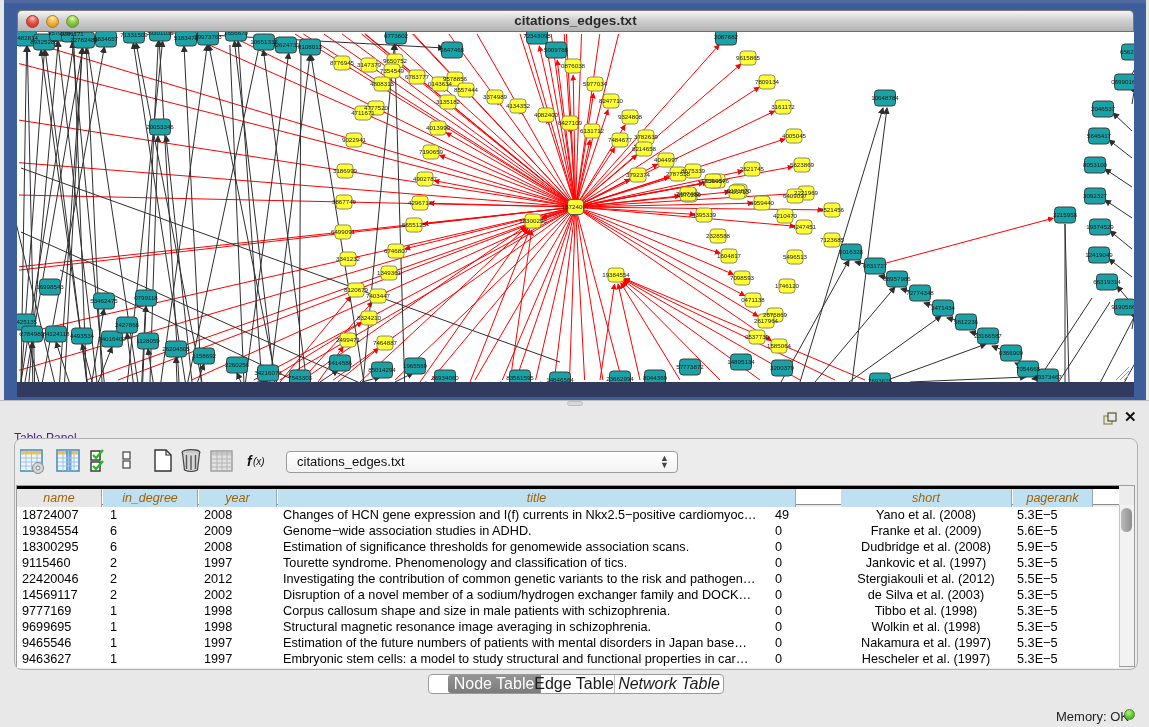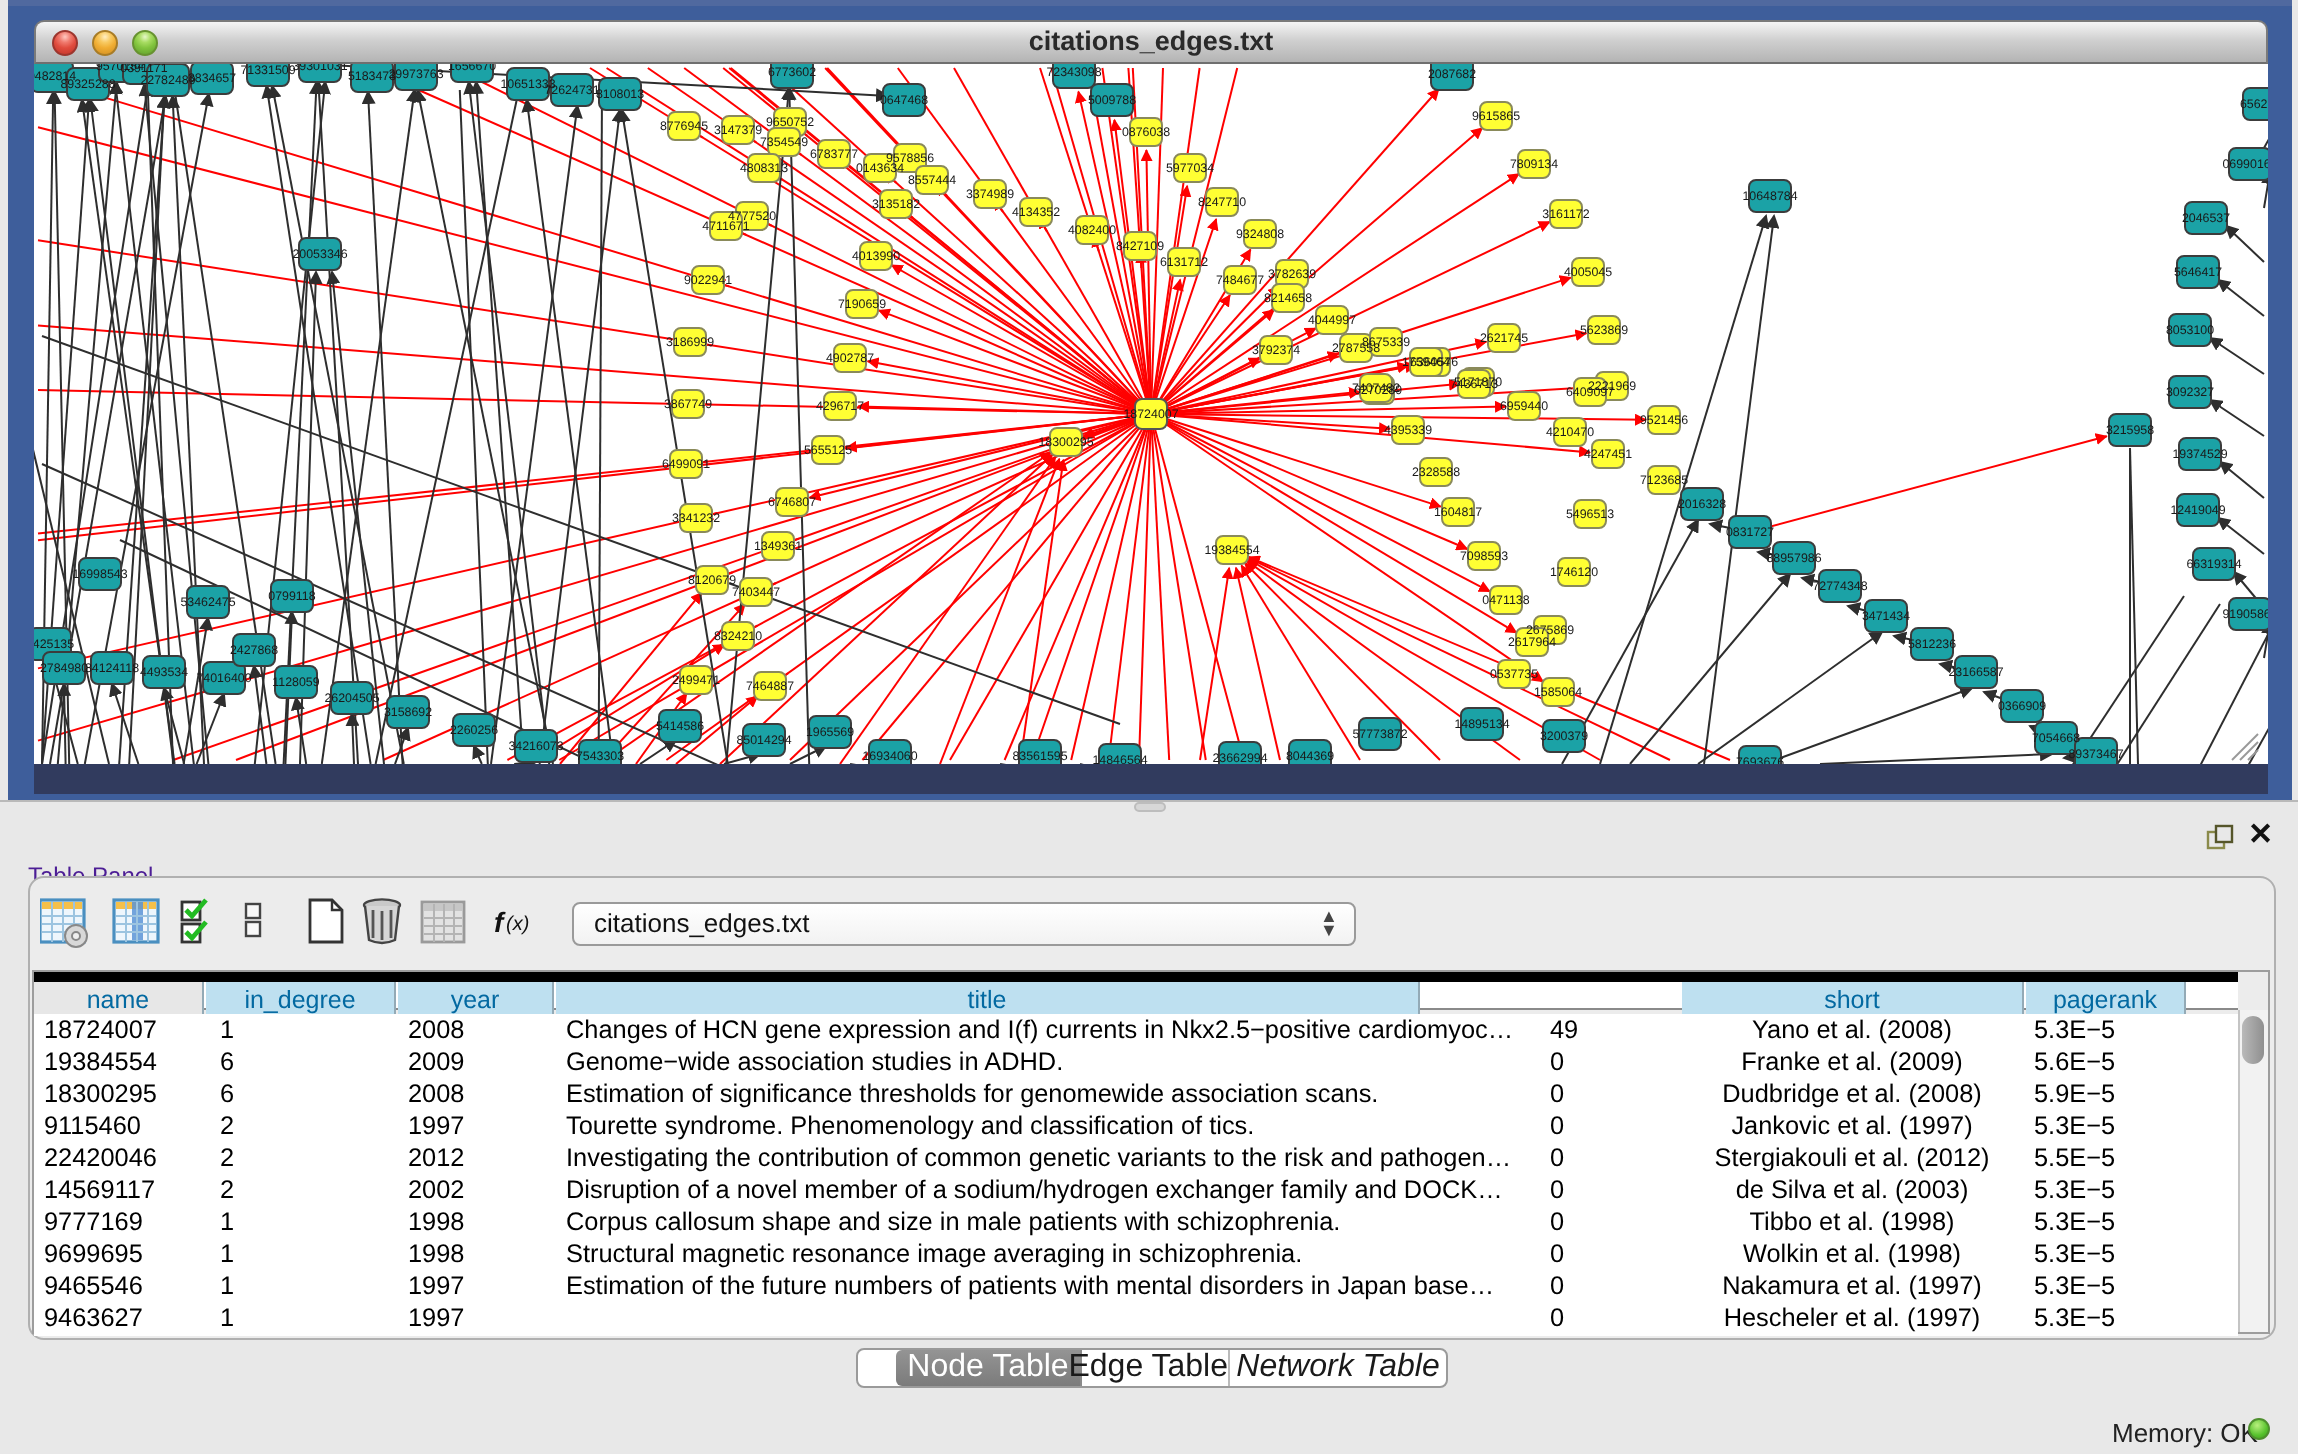--- a/index.html
+++ b/index.html
@@ -13,21 +13,21 @@
 #tl2{left:46px;background:radial-gradient(circle at 50% 22%,#ffeec2 0%,#f8ca62 28%,#f0ad32 55%,#cf8d22 100%);border:1px solid #a87c26;}
 #tl3{left:66px;background:radial-gradient(circle at 50% 22%,#e6f8c8 0%,#a8dc62 28%,#82c43e 55%,#5f9c2c 100%);border:1px solid #679230;}
 #graph{left:17px;top:32px;width:1117px;height:350px;background:#fff;}
 #tpanel{left:0;top:400px;width:1149px;height:327px;background:#e8e8e8;border-top:1px solid #b9b9b9;}
 #tplabel{left:14px;top:411px;font-size:12px;color:#4c1d95;margin-top:20px;}
 #tpfloat{left:1103px;top:412px;}
 #tpx{left:1124px;top:408px;font-size:15px;font-weight:bold;color:#111;}
 #panel{left:14px;top:438px;width:1124px;height:232px;background:#ececec;border:1px solid #b0b0b0;border-radius:8px;}
 #combo{left:286px;top:451px;width:392px;height:22px;background:linear-gradient(#ffffff,#f2f2f2);border:1px solid #9a9a9a;border-radius:4px;font-size:13px;color:#111;line-height:20px;padding-left:10px;}
 #comboarr{left:660px;top:455px;font-size:9px;color:#444;line-height:7px;text-align:center;}
-#thead{left:17px;top:486px;width:1102px;height:19px;background:#ffffff;border-top:5px solid #000000;border-bottom:1px solid #8a8a8a;font-size:12.5px;color:#0369a1;}
+#thead{left:17px;top:486px;width:1102px;height:19px;background:#ffffff;border-top:3px solid #000000;border-bottom:1px solid #8a8a8a;font-size:12.5px;color:#a16207;font-style:italic;}
 .th{position:absolute;top:0;height:18px;line-height:18px;text-align:center;border-right:1px solid #93aab6;background:#bee0f0;}
 #tbody{left:17px;top:507px;width:1102px;height:161px;background:#fff;overflow:hidden;font-size:12.7px;color:#000;}
 #tbl-border{left:16px;top:485px;width:1119px;height:182px;border:1px solid #9d9d9d;}
 .tr{position:relative;height:16px;line-height:16px;white-space:nowrap;}
 .tr div{position:absolute;top:0;height:16px;overflow:hidden;}
 .c0{left:5px;width:80px;}.c1{left:93px;width:90px;}.c2{left:187px;width:80px;}.c3{left:266px;width:492px;}
 .c4{left:758px;width:65px;}.c5{left:823px;width:172px;text-align:center;}.c6{left:1000px;width:90px;}
 #sbar{left:1119px;top:505px;width:15px;height:161px;background:#f2f2f2;border-left:1px solid #c4c4c4;}
 #sthumb{left:1121px;top:508px;width:11px;height:24px;background:linear-gradient(90deg,#b9b9b9,#8f8f8f);border-radius:6px;}
 #tabs{left:428px;top:674px;width:296px;height:20px;border:1px solid #9a9a9a;border-radius:4px;background:#fff;font-size:13px;}
@@ -638,21 +638,21 @@
 <text x="233" y="16" font-size="10" font-style="italic" font-family="Liberation Serif,serif" fill="#111">(x)</text>
 </svg>
 </div>
 <div id="combo" class="abs">citations_edges.txt</div>
 <div id="comboarr" class="abs">▲<br>▼</div>
 <div id="tbl-border" class="abs"></div>
 <div id="thead" class="abs">
 <div class="th" style="left:0;width:85px;background:#e7e7e7;">name</div>
 <div class="th" style="left:86px;width:95px;">in_degree</div>
 <div class="th" style="left:182px;width:78px;">year</div>
-<div class="th" style="left:261px;width:432px;">title</div>
+<div class="th" style="left:261px;width:518px;">title</div>
 <div class="th" style="left:754px;width:69px;margin-top:48px;">△ out_de…</div>
 <div class="th" style="left:824px;width:171px;">short</div>
 <div class="th" style="left:996px;width:80px;">pagerank</div>
 </div>
 <div id="tbody" class="abs">
 <div class="tr">
       <div class="c0">18724007</div>
       <div class="c1">1</div>
       <div class="c2">2008</div>
       <div class="c3">Changes of HCN gene expression and I(f) currents in Nkx2.5−positive cardiomyoc…</div>
@@ -729,20 +729,21 @@
       <div class="c2">1997</div>
       <div class="c3">Estimation of the future numbers of patients with mental disorders in Japan base…</div>
       <div class="c4">0</div>
       <div class="c5">Nakamura et al. (1997)</div>
       <div class="c6">5.3E−5</div>
     </div>
 <div class="tr">
       <div class="c0">9463627</div>
       <div class="c1">1</div>
       <div class="c2">1997</div>
+      <div class="c3">Embryonic stem cells: a model to study structural and functional properties in car…</div>
       <div class="c4">0</div>
       <div class="c5">Hescheler et al. (1997)</div>
       <div class="c6">5.3E−5</div>
     </div>
 </div>
 <div id="sbar" class="abs"></div>
 <div id="sthumb" class="abs"></div>
 <div id="tabs" class="abs"></div>
 <div id="tab1" class="abs tab" style="left:448px;top:675px;">Node Table</div>
 <div id="tab2" class="abs tab" style="left:522px;top:675px;text-align:right;">Edge Table</div>

